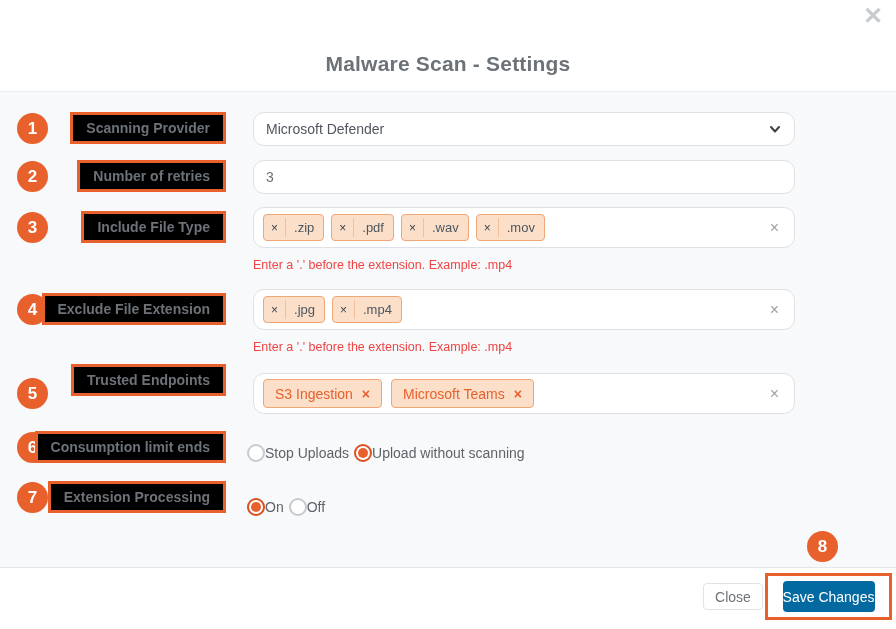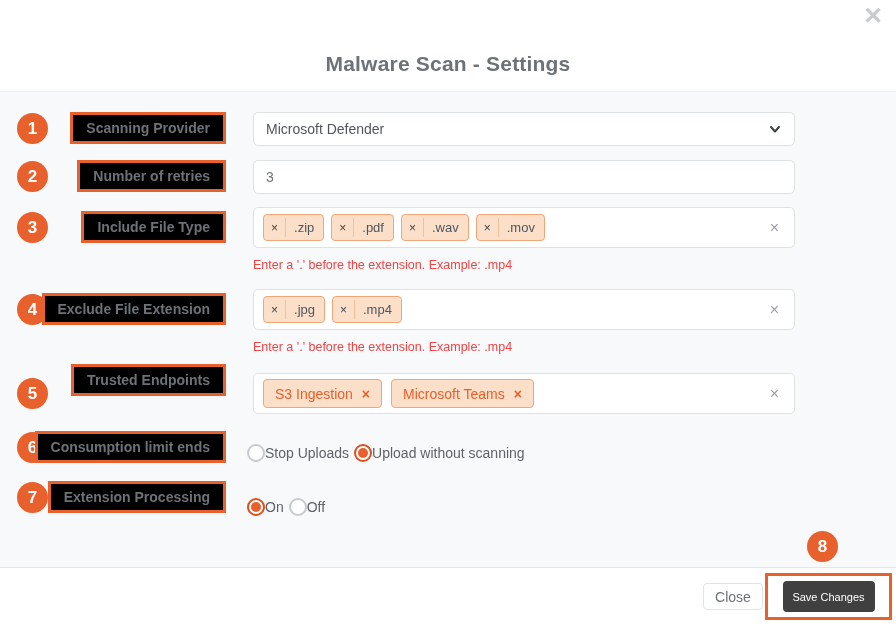--- a/index.html
+++ b/index.html
@@ -32,21 +32,21 @@
   }
   
   .label-box {
     position:absolute; right:670px; background:#000000; border:3px solid #E8602C;
     color:#6C7278; font-weight:bold; font-size:14px; padding:5px 13px;
     white-space:nowrap; line-height:16px;
   }
   
   .field {
     position:absolute; left:253px; width:542px; background:#fff;
-    border:1px solid #DEE2E6; border-radius:5px;
+    border:1px solid #DEE2E6; border-radius:11px;
     display:flex; align-items:center;
   }
   .select-field { height:34px; padding:0 12px; color:#51565E; font-size:14px; cursor:pointer; }
   .select-field .chevron { margin-left:auto; display:flex; }
   .text-field  { height:34px; padding:0 12px; color:#6C7278; font-size:14px; }
   .tags-field  { height:41px; padding:0 9px; gap:7px; }
   .clear-x { margin-left:auto; color:#9BA1A7; font-size:16px; padding-right:6px; cursor:pointer; }
   
   .tag {
     display:inline-flex; align-items:center; height:27px;
@@ -80,22 +80,22 @@
     background:#fff; border:1px solid #E0E3E7; border-radius:4px;
     color:#6C7278; font-size:14px; cursor:pointer;
     font-family:"Liberation Sans", sans-serif;
   }
   .save-annotation {
     position:absolute; left:765px; top:573px; width:127px; height:47px;
     border:3px solid #E8602C; background:#fff;
     display:flex; align-items:center; justify-content:center;
   }
   .save-btn {
-    width:92px; height:31px; background:#404040; border:none; border-radius:4px;
-    color:#fff; font-size:11px; cursor:pointer;
+    width:92px; height:31px; background:#0369a1; border:none; border-radius:4px;
+    color:#fff; font-size:14px; cursor:pointer;
     font-family:"Liberation Sans", sans-serif;
   }
 </style>
 </head>
 <body>
 
 <div class="screen">
 
   <div class="dialog-title">Malware Scan - Settings</div>
   <div class="header-close">✕</div>

